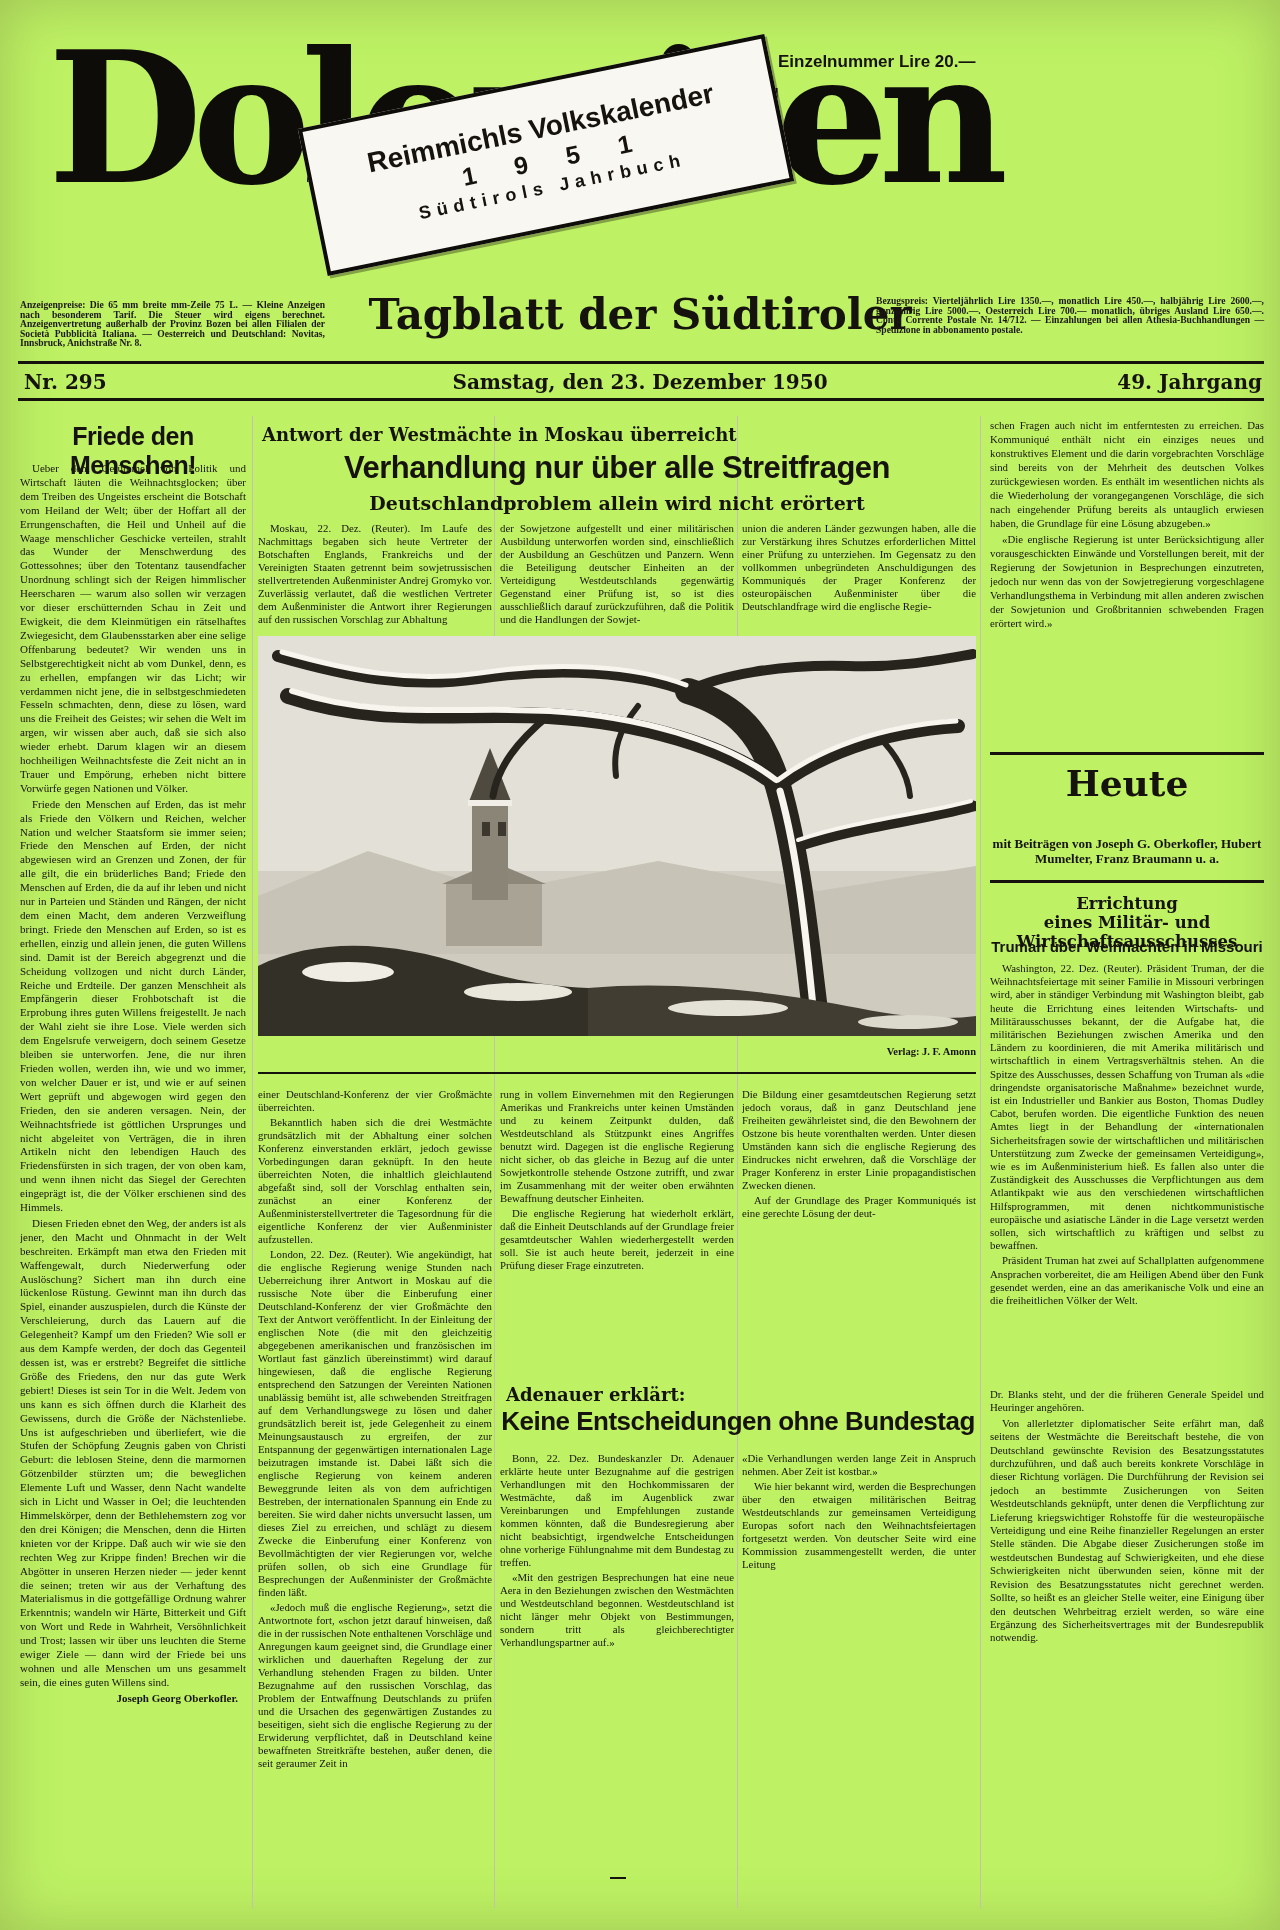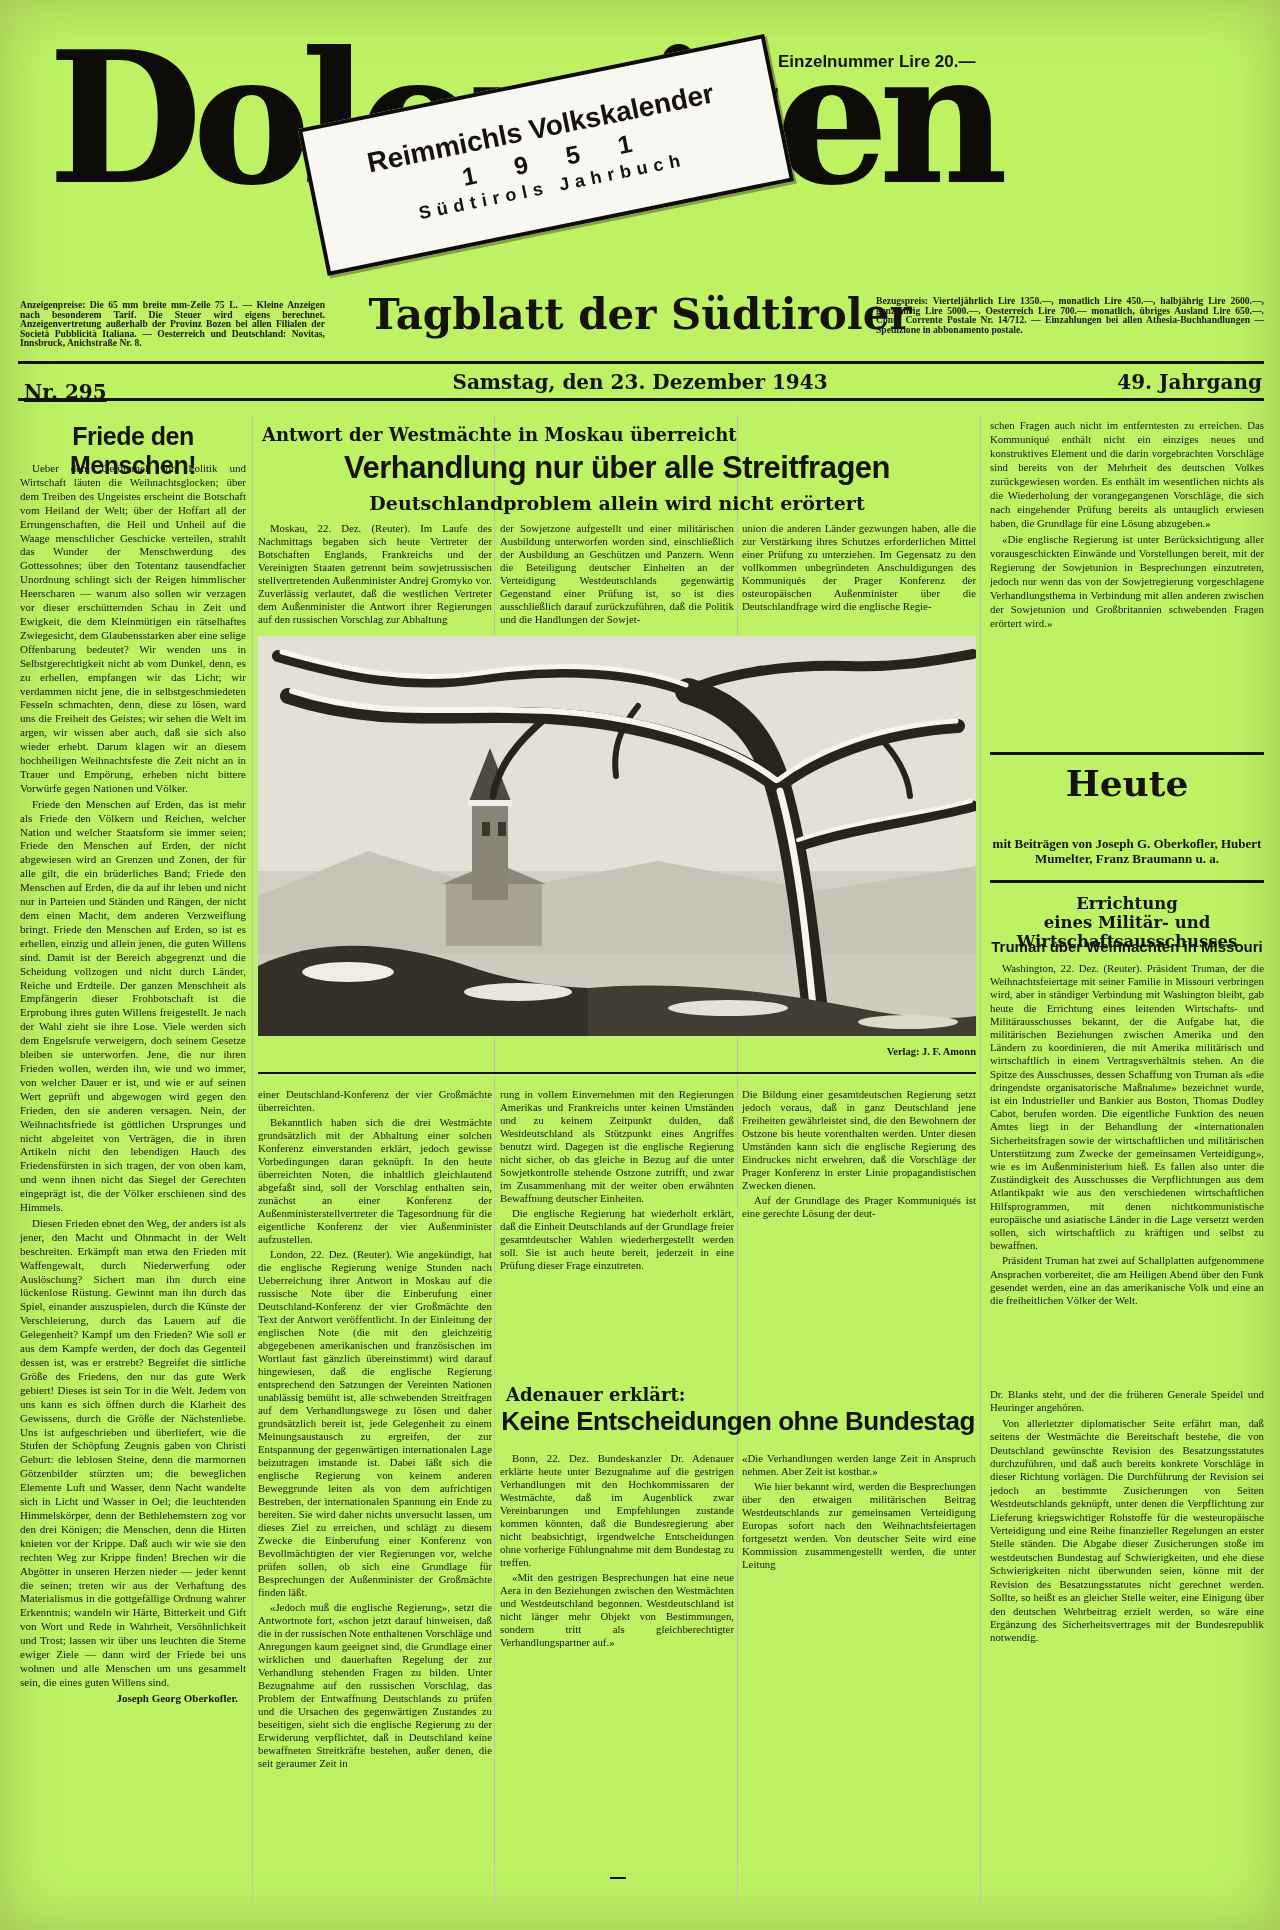--- a/index.html
+++ b/index.html
@@ -50,22 +50,22 @@
     <div class="l1">Reimmichls Volkskalender</div>
     <div class="l2">1 9 5 1</div>
     <div class="l3">Südtirols Jahrbuch</div>
   </div>
 
   <div class="abs infobox" style="left:20px;top:300px;width:305px;">Anzeigenpreise: Die 65 mm breite mm-Zeile 75 L. — Kleine Anzeigen nach besonderem Tarif. Die Steuer wird eigens berechnet. Anzeigenvertretung außerhalb der Provinz Bozen bei allen Filialen der Società Pubblicità Italiana. — Oesterreich und Deutschland: Novitas, Innsbruck, Anichstraße Nr. 8.</div>
   <div class="abs subtitle" style="left:340px;top:290px;width:600px;">Tagblatt der Südtiroler</div>
   <div class="abs infobox" style="left:876px;top:296px;width:388px;">Bezugspreis: Vierteljährlich Lire 1350.—, monatlich Lire 450.—, halbjährig Lire 2600.—, ganzjährig Lire 5000.—. Oesterreich Lire 700.— monatlich, übriges Ausland Lire 650.—. Conto Corrente Postale Nr. 14/712. — Einzahlungen bei allen Athesia-Buchhandlungen — Spedizione in abbonamento postale.</div>
 
   <div class="abs rule" style="left:18px;top:361px;width:1246px;height:3px;"></div>
-  <div class="abs daterow" style="left:24px;top:380px;width:200px;text-decoration:underline;">Nr. 295</div>
-  <div class="abs daterow" style="left:340px;top:370px;width:600px;text-align:center;">Samstag, den 23. Dezember 1943</div>
+  <div class="abs daterow" style="left:24px;top:370px;width:200px;">Nr. 295</div>
+  <div class="abs daterow" style="left:340px;top:370px;width:600px;text-align:center;">Samstag, den 23. Dezember 1950</div>
   <div class="abs daterow" style="left:1060px;top:370px;width:202px;text-align:right;">49. Jahrgang</div>
   <div class="abs rule" style="left:18px;top:398px;width:1246px;height:3px;"></div>
 
   <div class="abs vrule" style="left:252px;top:416px;height:1492px;"></div>
   <div class="abs vrule" style="left:494px;top:416px;height:1492px;"></div>
   <div class="abs vrule" style="left:737px;top:416px;height:1492px;"></div>
   <div class="abs vrule" style="left:980px;top:416px;height:1492px;"></div>
 
   <div class="abs h-lead" style="left:20px;top:422px;width:226px;">Friede den Menschen!</div>
   <div class="abs bt" style="left:20px;top:462px;width:226px;height:1400px;overflow:hidden;font-size:11px;line-height:13.9px;">

